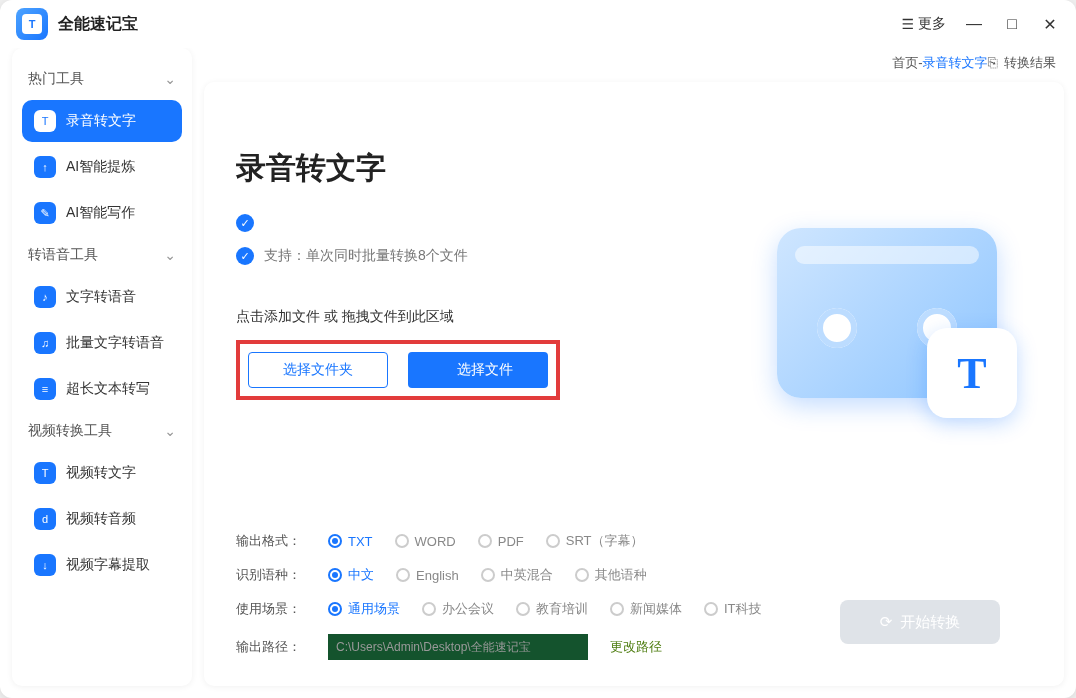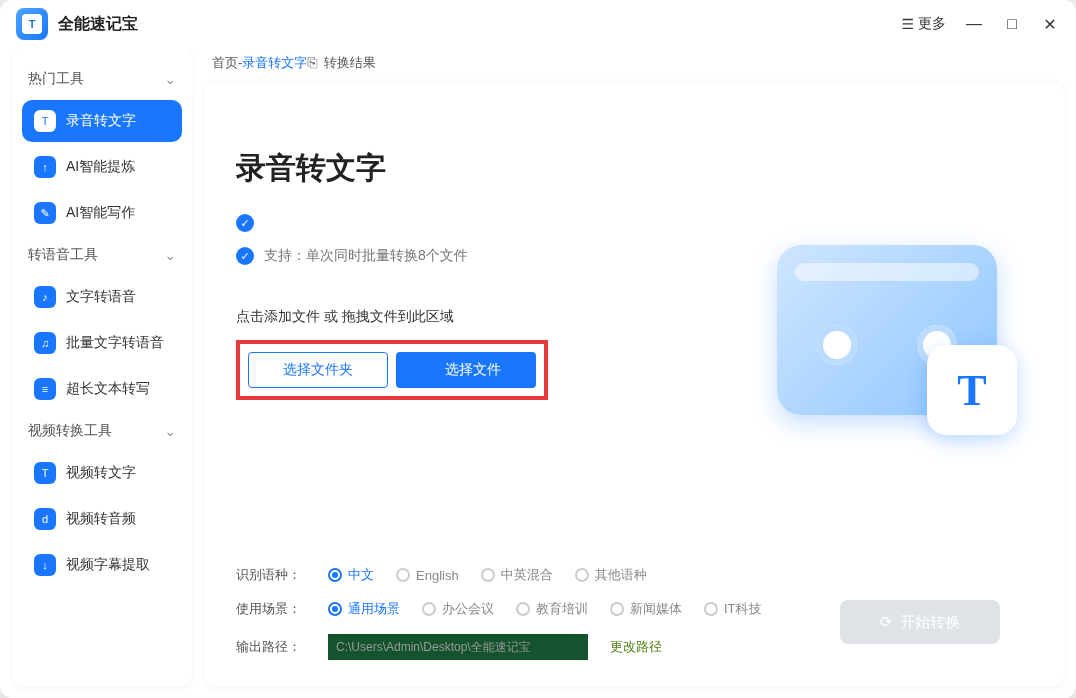--- a/index.html
+++ b/index.html
@@ -15,32 +15,32 @@
 .body { flex: 1; display: flex; padding: 0 12px 12px 12px; gap: 12px; overflow: hidden; }
 .sidebar { width: 180px; background: #fff; border-radius: 10px; box-shadow: 0 1px 6px rgba(0,0,0,0.06); padding: 14px 10px; overflow-y: auto; }
 .section-header { display: flex; align-items: center; justify-content: space-between; padding: 8px 6px; color: #555; font-size: 14px; cursor: pointer; }
 .chevron { color: #999; }
 .nav-item { display: flex; align-items: center; gap: 10px; padding: 10px 12px; border-radius: 10px; font-size: 14px; color: #333; cursor: pointer; margin: 4px 0; }
 .nav-item.active { background: #1976ff; color: #fff; }
 .nav-icon { width: 22px; height: 22px; border-radius: 6px; display: flex; align-items: center; justify-content: center; font-size: 11px; color: #fff; flex-shrink: 0; }
 .nav-item.active .nav-icon { background: #fff; color: #1976ff; }
 .ic-blue { background: #1976ff; }
 .main { flex: 1; display: flex; flex-direction: column; gap: 8px; }
-.crumb-row { display: flex; align-items: center; justify-content: flex-start; padding: 6px 8px 2px; font-size: 13px; }
+.crumb-row { display: flex; align-items: center; justify-content: flex-end; padding: 6px 8px 2px; font-size: 13px; }
 .crumb-left { color: #555; }
 .crumb-left .bc-current { color: #1976ff; }
 .crumb-right { display: flex; align-items: center; gap: 6px; color: #555; cursor: pointer; }
 .content-card { flex: 1; background: #fff; border-radius: 10px; box-shadow: 0 1px 6px rgba(0,0,0,0.06); padding: 26px 32px 18px; display: flex; flex-direction: column; overflow: hidden; }
 .hero { display: flex; gap: 30px; flex: 1; }
 .hero-left { flex: 1; padding-top: 40px; }
 .hero-title { font-size: 30px; font-weight: 700; color: #222; margin-bottom: 22px; }
 .support-line { display: flex; align-items: flex-start; gap: 10px; font-size: 14px; color: #777; margin-bottom: 12px; line-height: 1.7; }
 .check { width: 18px; height: 18px; border-radius: 50%; background: #1976ff; color: #fff; display: flex; align-items: center; justify-content: center; font-size: 11px; flex-shrink: 0; margin-top: 3px; }
 .drop-hint { font-size: 14px; color: #333; margin-top: 40px; margin-bottom: 14px; }
-.btn-row { display: flex; gap: 8px; border: 4px solid #e23b3b; padding: 8px; width: fit-content; }
+.btn-row { display: flex; gap: 20px; border: 4px solid #e23b3b; padding: 8px; width: fit-content; }
 .btn { width: 140px; height: 36px; border-radius: 4px; font-size: 14px; display: flex; align-items: center; justify-content: center; cursor: pointer; }
 .btn-outline { border: 1px solid #1976ff; color: #1976ff; background: #fff; }
 .btn-solid { background: #1976ff; color: #fff; border: none; padding-left: 14px; }
 .hero-right { width: 290px; display: flex; align-items: center; justify-content: center; position: relative; }
 .cassette { width: 220px; height: 170px; background: linear-gradient(135deg,#cfe6ff,#8ec5ff); border-radius: 24px; position: relative; box-shadow: 0 8px 24px rgba(25,118,255,0.25); }
 .cassette::before { content:""; position:absolute; top:18px; left:18px; right:18px; height:18px; background:rgba(255,255,255,0.5); border-radius:10px; }
 .reel { position:absolute; width:40px; height:40px; background:#fff; border-radius:50%; top:80px; box-shadow: inset 0 0 0 6px #bcdcff; }
 .reel.l { left: 40px; } .reel.r { right: 40px; }
 .t-badge { position:absolute; right:-20px; bottom:-20px; width:90px; height:90px; background:#fff; border-radius:20px; box-shadow:0 6px 20px rgba(25,118,255,0.25); display:flex; align-items:center; justify-content:center; color:#1976ff; font-size:44px; font-weight:700; font-family: Georgia, serif; }
 .options { border-top: 0; padding-top: 6px; }
@@ -161,20 +161,39 @@
               <div class="cassette">
                 <div class="reel l"></div>
                   <div class="reel r"></div>
                 <div class="t-badge">T</div>
               </div>
             </div>
           </div>
 
           <div class="options" id="options">
               <div class="opt-row">
+                <span class="opt-label">输出格式：</span>
+                <span class="radio sel">
+                  <span class="r-circle"></span>
+                  <span>TXT</span>
+                </span>
+                <span class="radio ">
+                  <span class="r-circle"></span>
+                  <span>WORD</span>
+                </span>
+                <span class="radio ">
+                  <span class="r-circle"></span>
+                  <span>PDF</span>
+                </span>
+                <span class="radio ">
+                  <span class="r-circle"></span>
+                  <span>SRT（字幕）</span>
+                </span>
+              </div>
+              <div class="opt-row">
                 <span class="opt-label">识别语种：</span>
                 <span class="radio sel">
                   <span class="r-circle"></span>
                   <span>中文</span>
                 </span>
                 <span class="radio ">
                   <span class="r-circle"></span>
                   <span>English</span>
                 </span>
                 <span class="radio ">

